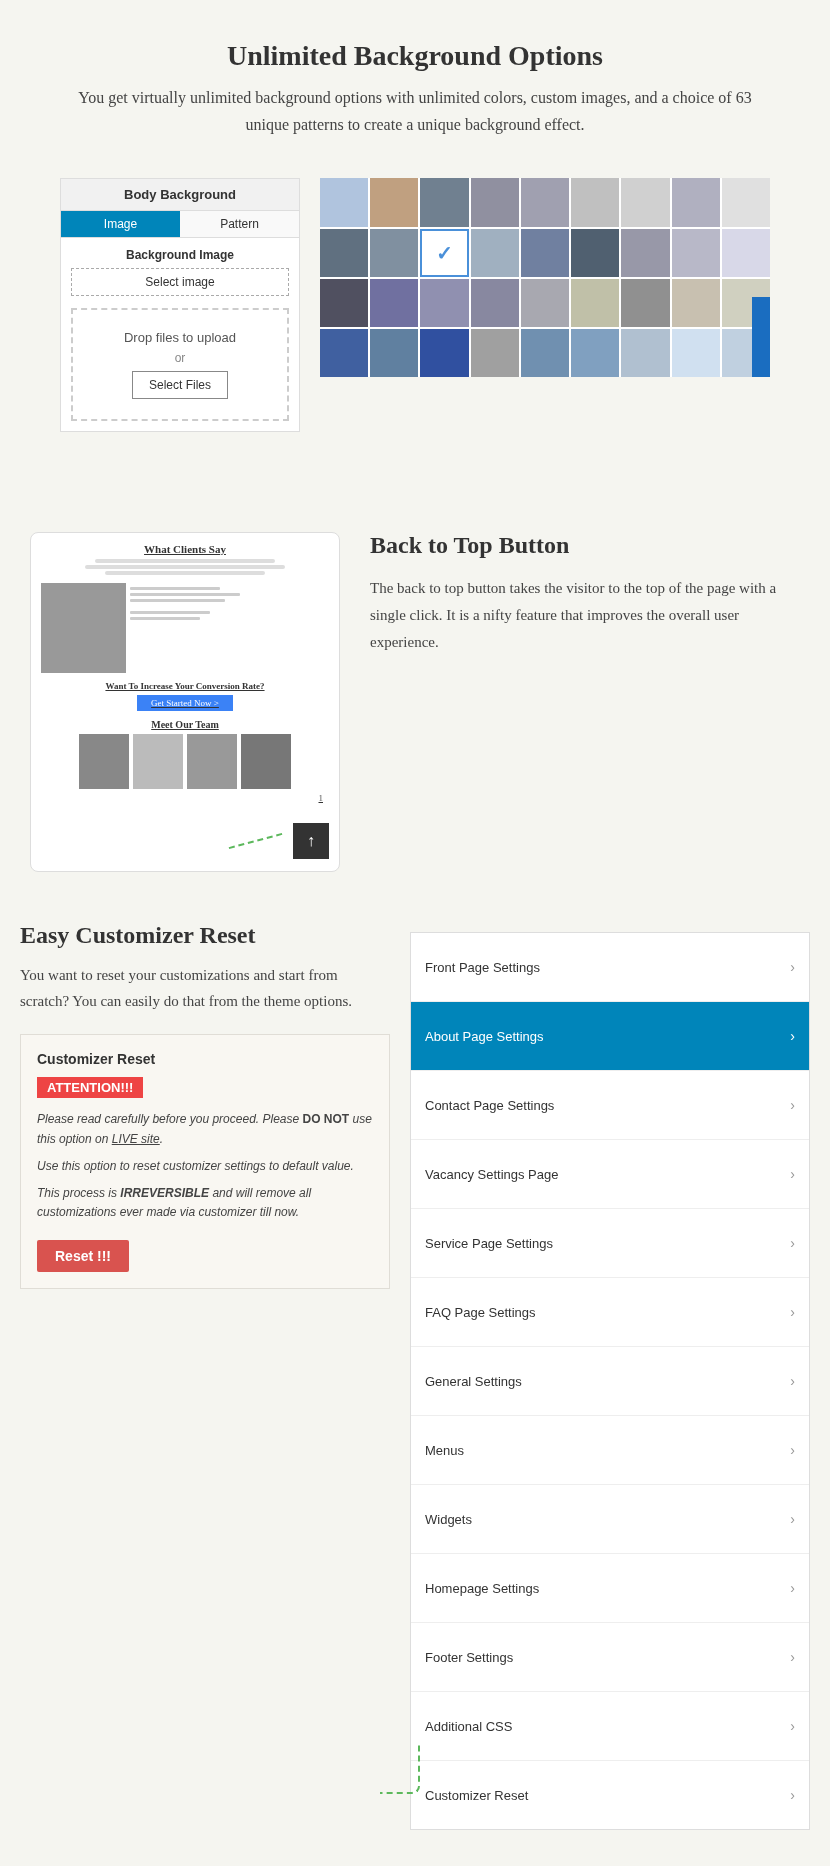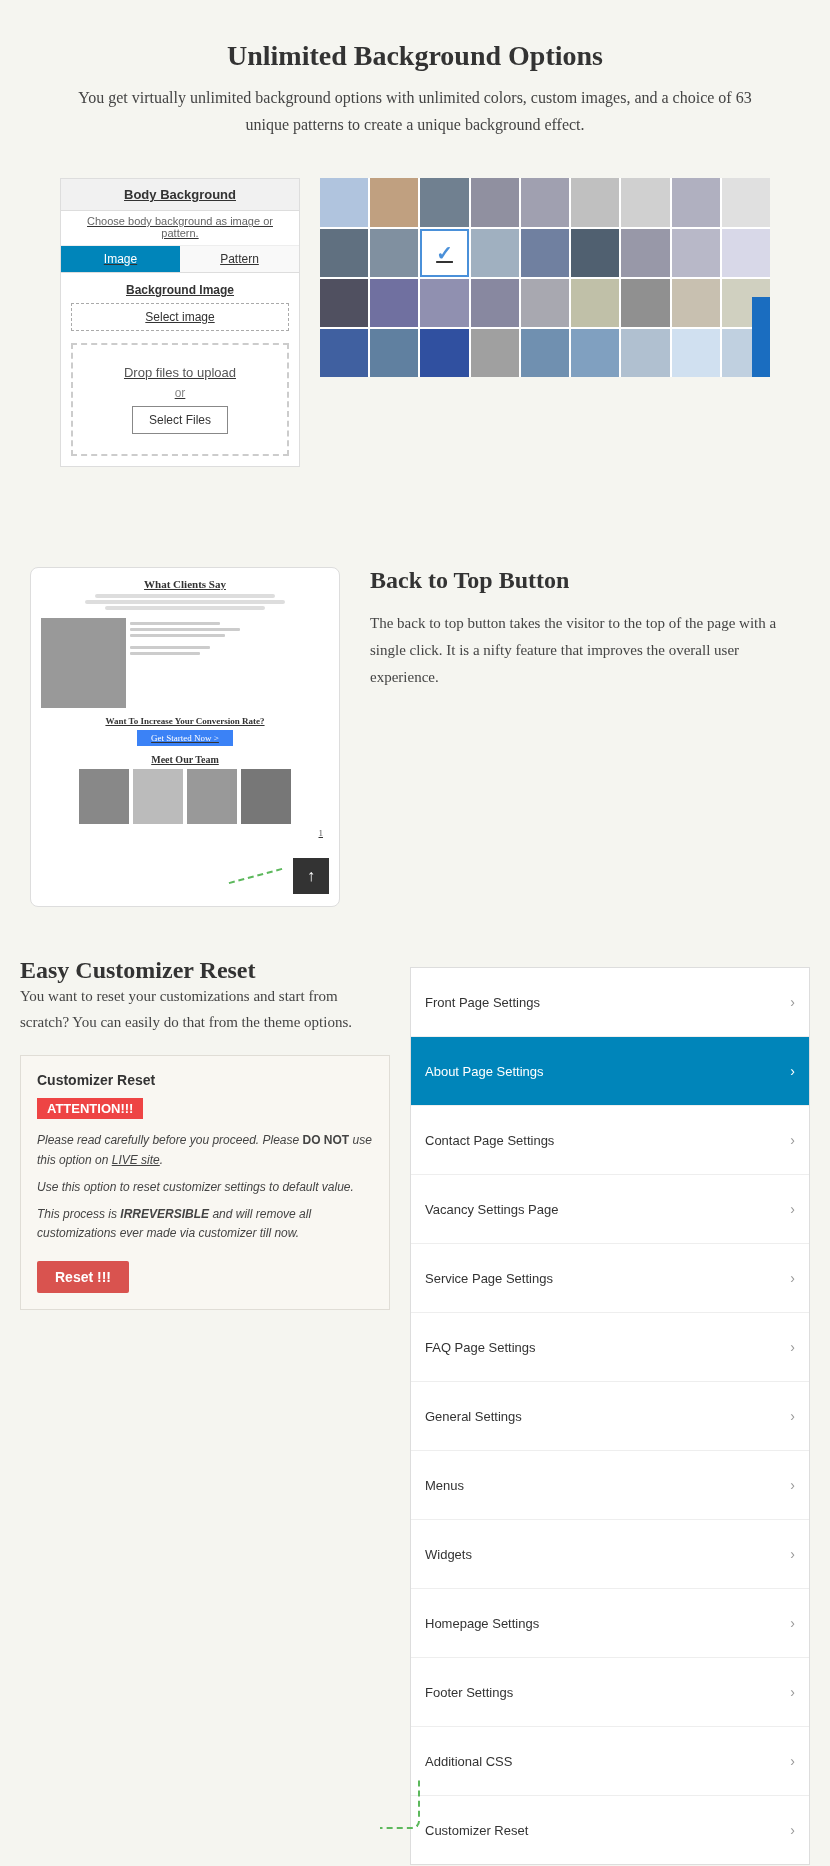--- a/index.html
+++ b/index.html
@@ -29,21 +29,20 @@
       max-width: 700px;
       margin: 0 auto 40px;
     }
 
     .bg-demo-row {
       display: flex;
       gap: 20px;
       align-items: flex-start;
       justify-content: center;
       margin-top: 10px;
-      text-decoration: underline;
     }
 
     
     .body-bg-widget {
       background: #fff;
       border: 1px solid #ddd;
       width: 240px;
       flex-shrink: 0;
       font-family: Arial, sans-serif;
       font-size: 12px;
@@ -288,20 +287,21 @@
       padding: 30px 20px 40px;
       align-items: flex-start;
     }
     .customizer-left {
       flex: 1;
       max-width: 370px;
     }
     .customizer-left h2 {
       font-size: 24px;
       font-weight: 700;
+      margin-bottom: 14px;
       font-family: Georgia, serif;
     }
     .customizer-left > p {
       font-size: 15px;
       line-height: 1.7;
       color: #444;
       margin-bottom: 20px;
     }
     .customizer-reset-box {
       background: #f9f7f2;
@@ -389,21 +389,20 @@
 <body>
 
 <div class="section-bg-options">
   <h2>Unlimited Background Options</h2>
   <p>You get virtually unlimited background options with unlimited colors, custom images, and a choice of 63 unique patterns to create a unique background effect.</p>
 
   <div class="bg-demo-row">
 
     <div class="body-bg-widget">
       <div class="widget-header">Body Background</div>
-      <div class="widget-subtext">Choose body background as image or pattern.</div>
       <div class="widget-tabs">
         <div class="widget-tab active">Image</div>
         <div class="widget-tab">Pattern</div>
       </div>
       <div class="widget-body">
         <div class="widget-label">Background Image</div>
         <button class="select-image-btn">Select image</button>
         <div class="drop-zone">
           <div>Drop files to upload</div>
           <div class="or">or</div>

